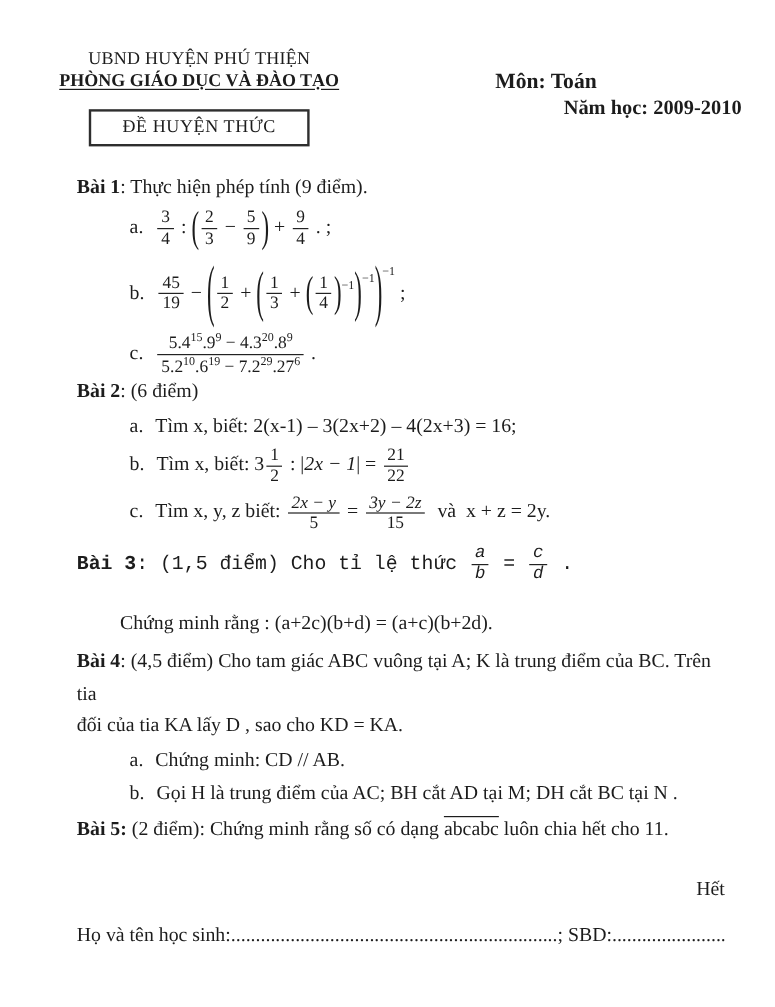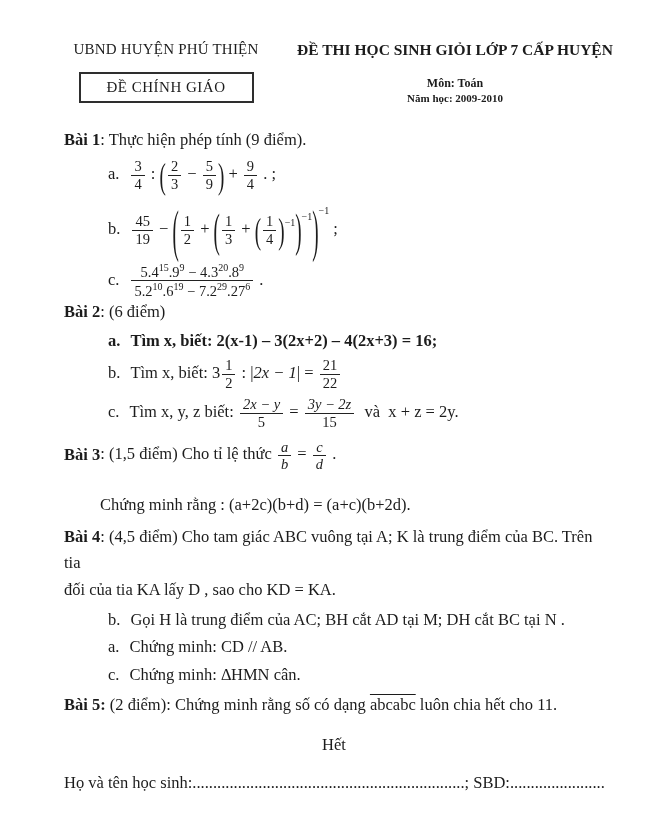--- a/index.html
+++ b/index.html
@@ -11,22 +11,22 @@
   .page{width:646px;height:839px;position:relative;}
 
   
   .header{display:flex;padding:40px 28px 0 40px;}
   .h-left{width:252px;text-align:center;}
   .h-left .l1{font-size:15px;line-height:1.25;letter-spacing:.2px;}
   .h-left .l2{font-size:15px;font-weight:700;line-height:1.25;text-decoration:underline;text-underline-offset:2px;}
   .stamp{display:inline-block;margin-top:13px;border:2px solid #2e2e2e;padding:5px 26px;font-size:15px;letter-spacing:.5px;}
   .h-right{flex:1;text-align:center;}
   .h-right .title{font-size:15.5px;font-weight:700;line-height:1.3;}
-  .h-right .mon{margin-top:15px;font-size:12px;font-weight:700;line-height:1.35;}
-  .h-right .nam{font-size:11px;font-weight:700;line-height:1.35;}
+  .h-right .mon{margin-top:15px;font-size:18px;font-weight:700;line-height:1.35;}
+  .h-right .nam{font-size:17px;font-weight:700;line-height:1.35;text-align:right;}
   .h-right .thoi{font-size:15px;line-height:1.35;}
   .h-right .thoi b{font-weight:700;}
 
   
   .content{padding:0 42px 0 64px;font-size:16.5px;}
   .prob{white-space:pre-wrap;line-height:1.45;}
   .bl{font-weight:700;}
   .item{padding-left:44px;white-space:pre;line-height:1.4;}
   .ilabel{margin-right:10px;}
   .indent2{padding-left:36px;}
@@ -44,51 +44,51 @@
   .par.s1{transform:scaleY(1.9);}
   .par.s2{transform:scaleY(2.45);}
   .par.s3{transform:scaleY(3.0);}
 
   
   #p1t{margin-top:22px;}
   #f1a{margin-top:6px;}
   #f1b{margin-top:12px;}
   #f1c{margin-top:14px;}
   #p2t{}
-  #p2a{margin-top:5px;font-weight:bold;}
+  #p2a{margin-top:5px;}
   #p2b{margin-top:5px;}
   #p2c{margin-top:5px;}
-  #p3t{margin-top:8px;}
+  #p3t{margin-top:8px;font-family:Liberation Mono, monospace;}
   #p3p{margin-top:20px;}
   #p4i1{margin-top:7px;line-height:1.6;}
   #p4i2{line-height:1.6;}
   #p4a{margin-top:4px;}
   #p4b{margin-top:5px;}
   #p4bp{margin-top:5px;}
   #p4c{margin-top:5px;}
   #p5t{margin-top:7px;}
 
-  .het{text-align:center;margin-top:18px;font-size:16.5px;}
+  .het{text-align:right;margin-top:28px;font-size:16.5px;}
   .footer{padding:14px 42px 0 64px;font-size:16.5px;}
   .foot-line{white-space:nowrap;overflow:hidden;line-height:1.75;}
 </style>
 </head>
 <body>
 
 <div class="page">
 
   <div class="header">
     <div class="h-left">
       <div class="l1">UBND HUYỆN PHÚ THIỆN</div>
+      <div class="l2">PHÒNG GIÁO DỤC VÀ ĐÀO TẠO</div>
       <div>
-        <span class="stamp">ĐỀ CHÍNH GIÁO</span>
+        <span class="stamp">ĐỀ HUYỆN THỨC</span>
       </div>
     </div>
     <div class="h-right">
-      <div class="title">ĐỀ THI HỌC SINH GIỎI LỚP 7 CẤP HUYỆN</div>
       <div class="mon">Môn: Toán</div>
       <div class="nam">Năm học: 2009-2010</div>
     </div>
   </div>
 
   <div class="content">
 
     <div class="prob" id="p1t"><b class="bl">Bài 1</b><span>: Thực hiện phép tính (9 điểm).</span></div>
     <div class="item" id="f1a"><span class="ilabel">a.</span><span class="formula"><span class="frac"><span class="fn">3</span><span class="fd">4</span></span><span class="mt"> : </span><span class="par s1">(</span><span class="frac"><span class="fn">2</span><span class="fd">3</span></span><span class="mt"> − </span><span class="frac"><span class="fn">5</span><span class="fd">9</span></span><span class="par s1">)</span><span class="mt"> + </span><span class="frac"><span class="fn">9</span><span class="fd">4</span></span><span class="mt"> . ;</span></span></div>
     <div class="item" id="f1b"><span class="ilabel">b.</span><span class="formula"><span class="frac"><span class="fn">45</span><span class="fd">19</span></span><span class="mt"> − </span><span class="par s3">(</span><span class="frac"><span class="fn">1</span><span class="fd">2</span></span><span class="mt"> + </span><span class="par s2">(</span><span class="frac"><span class="fn">1</span><span class="fd">3</span></span><span class="mt"> + </span><span class="par s1">(</span><span class="frac"><span class="fn">1</span><span class="fd">4</span></span><span class="par s1">)</span><sup class="msup" style="vertical-align: 8px;">−1</sup><span class="par s2">)</span><sup class="msup" style="vertical-align: 14px;">−1</sup><span class="par s3">)</span><sup class="msup" style="vertical-align: 20px;">−1</sup><span class="mt"> ;</span></span></div>
@@ -97,23 +97,22 @@
     <div class="prob" id="p2t"><b class="bl">Bài 2</b><span>: (6 điểm)</span></div>
     <div class="item" id="p2a"><span class="ilabel">a.</span><span>Tìm x, biết: 2(x-1) – 3(2x+2) – 4(2x+3) = 16;</span></div>
     <div class="item" id="p2b"><span class="ilabel">b.</span><span class="formula"><span class="mt">Tìm x, biết: 3</span><span class="frac"><span class="fn">1</span><span class="fd">2</span></span><span class="mt"> : |</span><span class="mi">2x − 1</span><span class="mt">| = </span><span class="frac"><span class="fn">21</span><span class="fd">22</span></span></span></div>
     <div class="item" id="p2c"><span class="ilabel">c.</span><span class="formula"><span class="mt">Tìm x, y, z biết: </span><span class="frac"><span class="fn"><span class="mi">2x − y</span></span><span class="fd"><span class="mt">5</span></span></span><span class="mt"> = </span><span class="frac"><span class="fn"><span class="mi">3y − 2z</span></span><span class="fd"><span class="mt">15</span></span></span><span class="mt">  và  x + z = 2y.</span></span></div>
 
     <div class="prob" id="p3t"><b class="bl">Bài 3</b><span class="formula"><span class="mt">: (1,5 điểm) Cho tỉ lệ thức </span><span class="frac"><span class="fn"><span class="mi">a</span></span><span class="fd"><span class="mi">b</span></span></span><span class="mt"> = </span><span class="frac"><span class="fn"><span class="mi">c</span></span><span class="fd"><span class="mi">d</span></span></span><span class="mt"> .</span></span></div>
     <div class="prob indent2" id="p3p">Chứng minh rằng : (a+2c)(b+d) = (a+c)(b+2d).</div>
 
     <div class="prob" id="p4i1"><b class="bl">Bài 4</b><span>: (4,5 điểm) Cho tam giác ABC vuông tại A; K là trung điểm của BC. Trên tia</span></div>
     <div class="prob" id="p4i2">đối của tia KA lấy D , sao cho KD = KA.</div>
+    <div class="item" id="p4a"><span class="ilabel">a.</span><span>Chứng minh: CD // AB.</span></div>
     <div class="item" id="p4b"><span class="ilabel">b.</span><span>Gọi H là trung điểm của AC; BH cắt AD tại M; DH cắt BC tại N .</span></div>
-    <div class="item" id="p4a"><span class="ilabel">a.</span><span>Chứng minh: CD // AB.</span></div>
-    <div class="item" id="p4c"><span class="ilabel">c.</span><span>Chứng minh: ∆HMN cân.</span></div>
 
     <div class="prob" id="p5t"><b class="bl">Bài 5:</b><span> (2 điểm): Chứng minh rằng số có dạng </span><span class="mol">abcabc</span><span> luôn chia hết cho 11.</span></div>
 
     <div class="het">Hết</div>
   </div>
 
   <div class="footer">
     <div class="foot-line"><span>Họ và tên học sinh:</span><span class="dots">..................................................................</span><span>; SBD:</span><span class="dots">..........................</span></div>
 
   </div>

